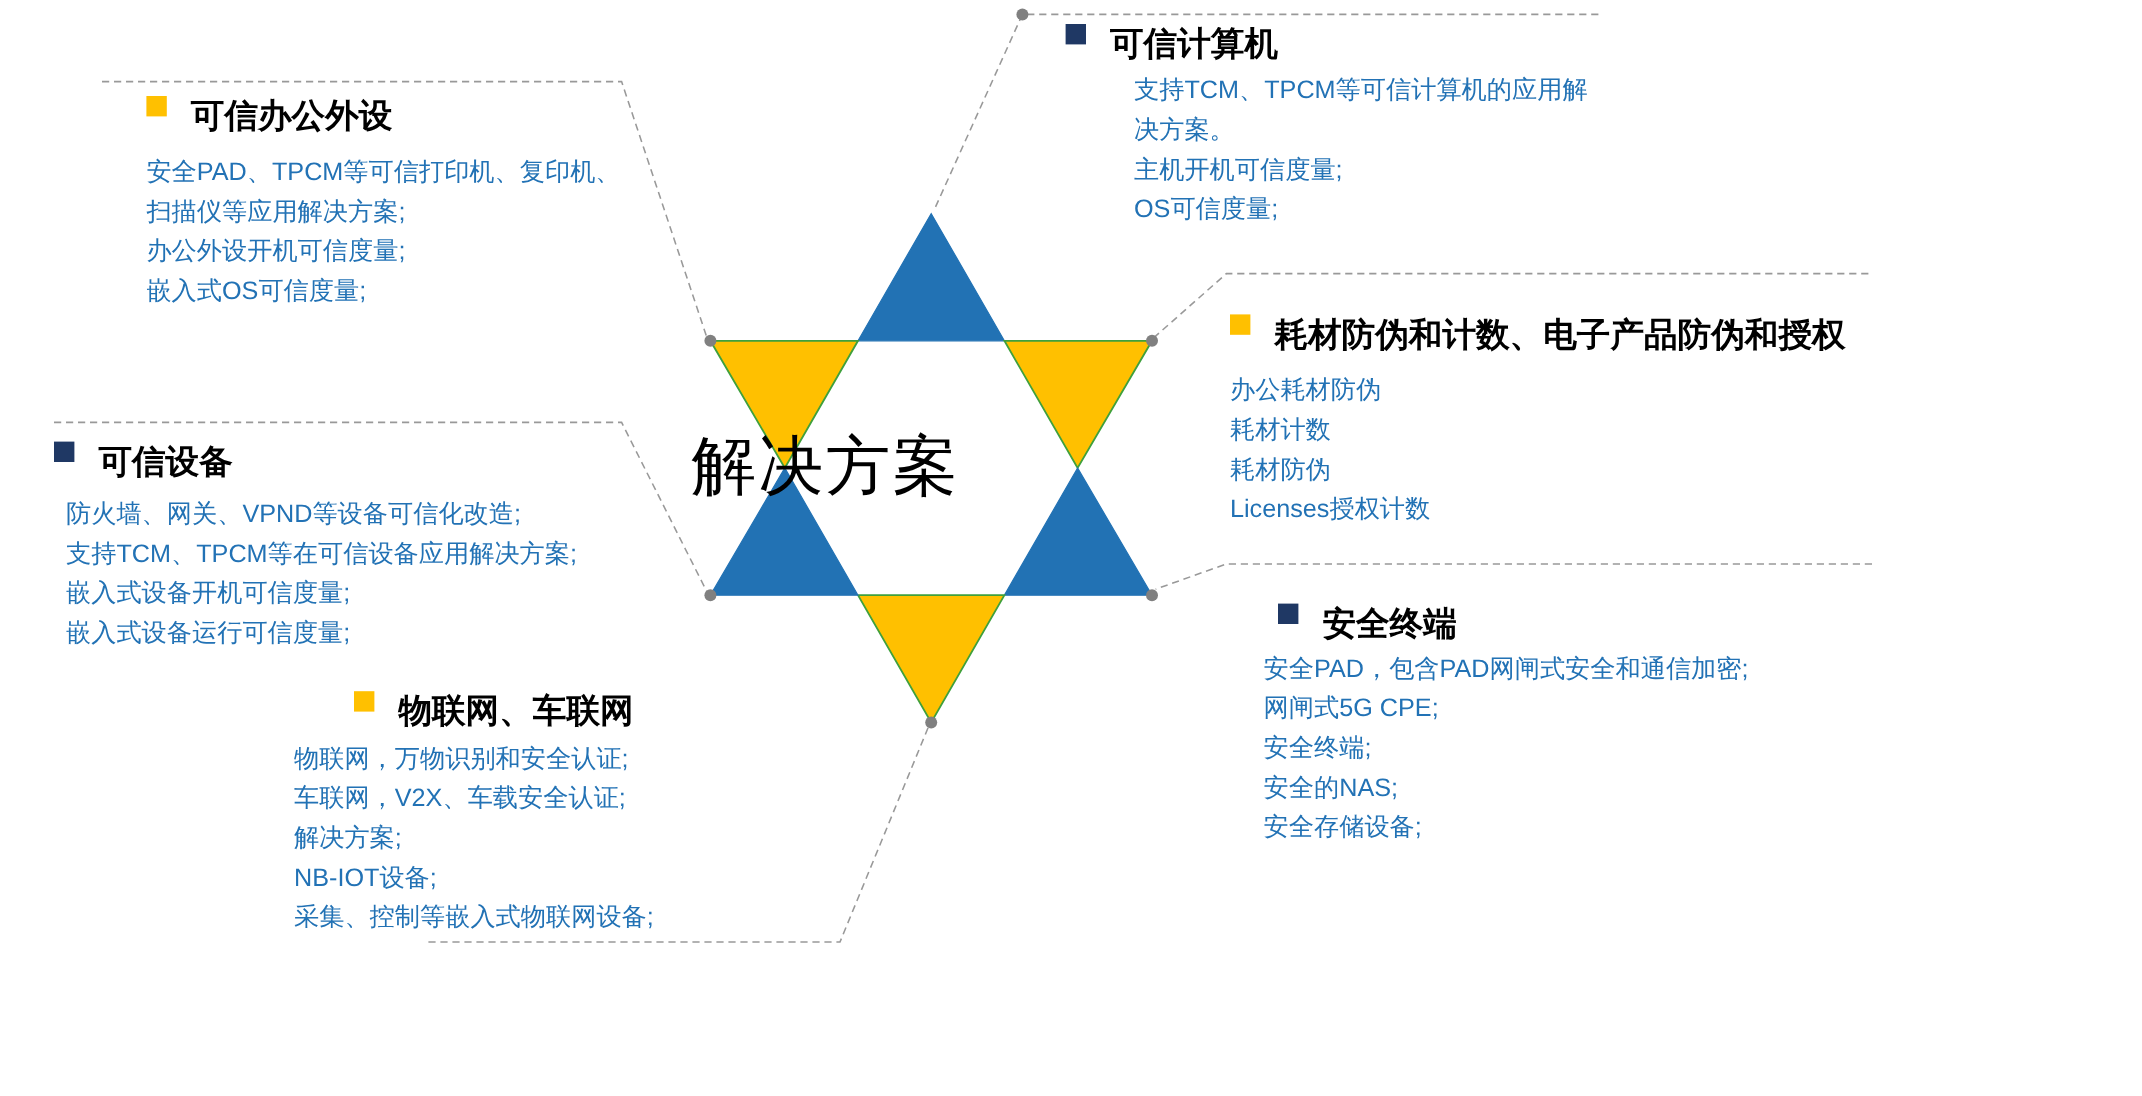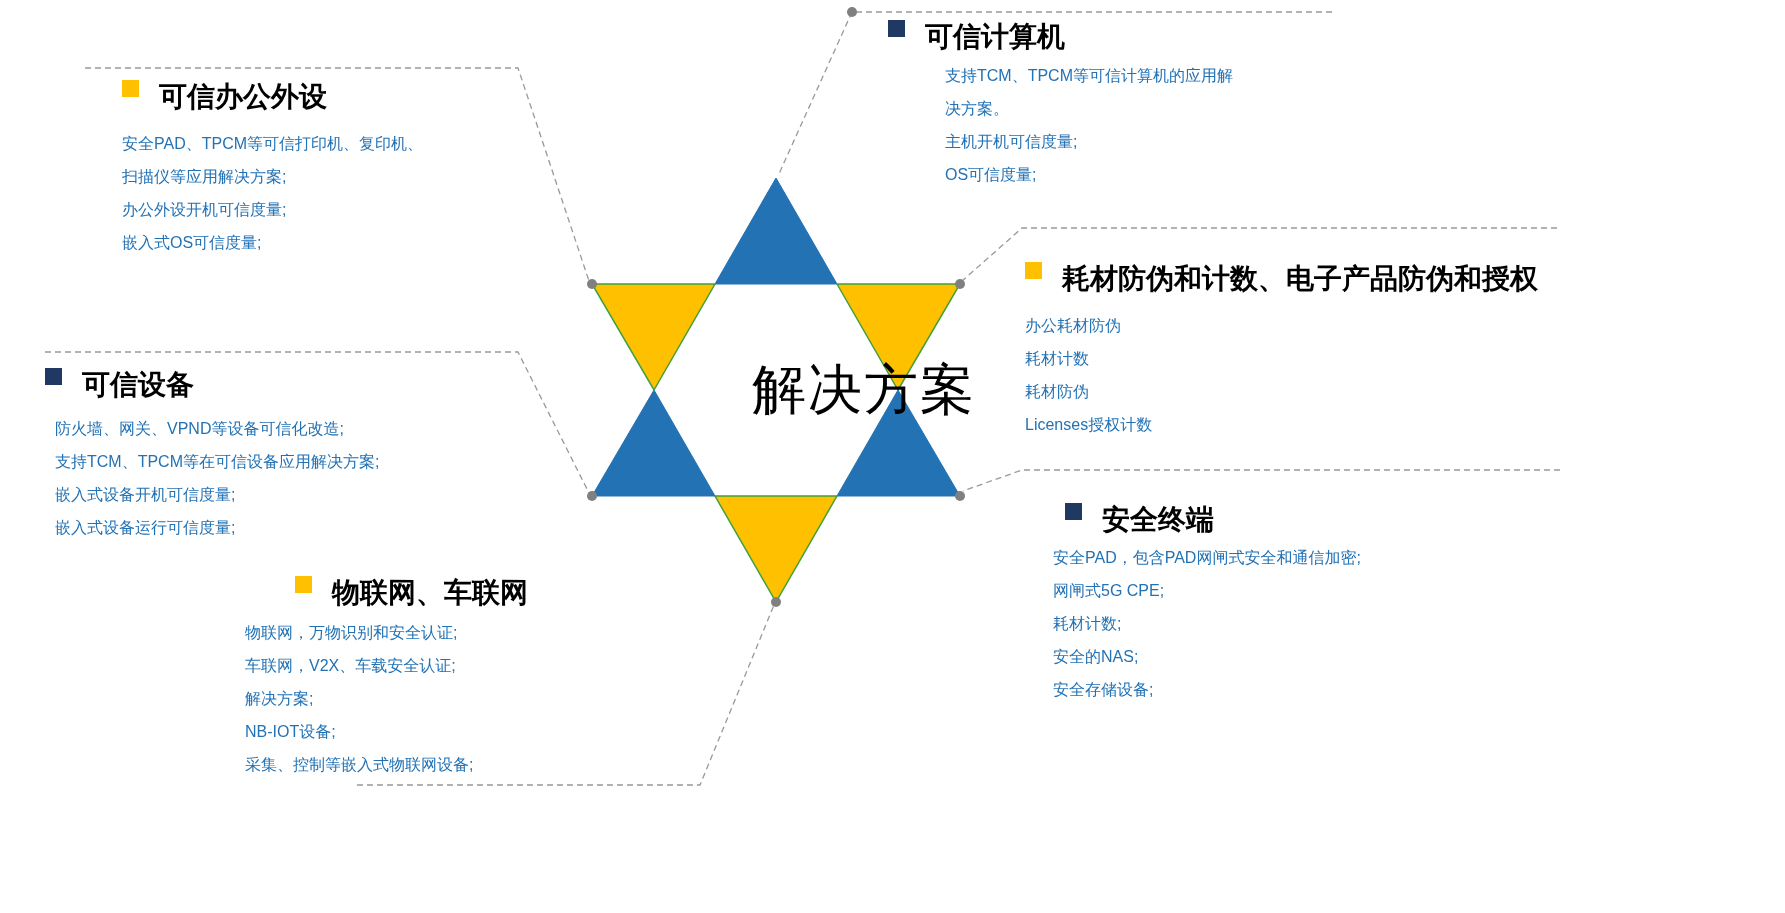--- a/index.html
+++ b/index.html
@@ -6,34 +6,34 @@
   .canvas{
     position:relative;width:1785px;height:913px;background:#ffffff;overflow:hidden;
     font-family:"Liberation Sans","DejaVu Sans",sans-serif;
   }
   svg.overlay{position:absolute;left:0;top:0;width:1785px;height:913px;}
   .tri-blue{fill:var(--triangle-blue,#2272B4);stroke:var(--triangle-blue,#2272B4);stroke-width:1;}
   .tri-yellow{fill:var(--triangle-yellow,#FFC000);stroke:var(--triangle-yellow-stroke,#3FA03C);stroke-width:1.5;}
   .connector{fill:none;stroke:var(--connector,#999999);stroke-width:1.3;stroke-dasharray:6 4;}
   .dot{fill:var(--dot,#808080);}
   .center-label{
-    position:absolute;left:576px;top:356px;width:400px;text-align:right;
+    position:absolute;left:576px;top:356px;width:400px;text-align:left;
     font-size:54px;line-height:66px;color:#000;font-weight:500;letter-spacing:2px;
   }
   .section{position:absolute;}
   .sec-title{
     display:flex;gap:20px;
     font-size:28px;line-height:34px;font-weight:bold;color:var(--title-text,#000000);
     white-space:nowrap;
   }
   .bullet{width:17px;height:17px;flex:0 0 17px;}
   .bullet.yellow{background:var(--bullet-yellow,#FFC000);}
   .bullet.navy{background:var(--bullet-navy,#1F3864);}
   .sec-body{
-    font-size:16px;line-height:33px;color:var(--body-text,#2272B5);white-space:nowrap;
+    font-size:21px;line-height:33px;color:var(--body-text,#2272B5);white-space:nowrap;
   }
 </style>
 </head>
 <body>
 
 <div class="canvas">
 
   <svg class="overlay" viewBox="0 0 1785 913">
 
     <polyline class="connector" points="85,68 518,68 589,281"></polyline>
@@ -127,19 +127,19 @@
   </div>
 
   <div class="section" style="left:1050px;top:503px;width:530px;">
     <div class="sec-title" style="margin-left:15px;">
       <span class="bullet navy"></span>
       <span>安全终端</span>
     </div>
     <div class="sec-body" style="margin-top:4px;margin-left:3px;">
       <div>安全PAD，包含PAD网闸式安全和通信加密;</div>
       <div>网闸式5G CPE;</div>
-      <div>耗材计数;</div>
+      <div>安全终端;</div>
       <div>安全的NAS;</div>
       <div>安全存储设备;</div>
     </div>
   </div>
 
 </div>
 
 </body></html>

